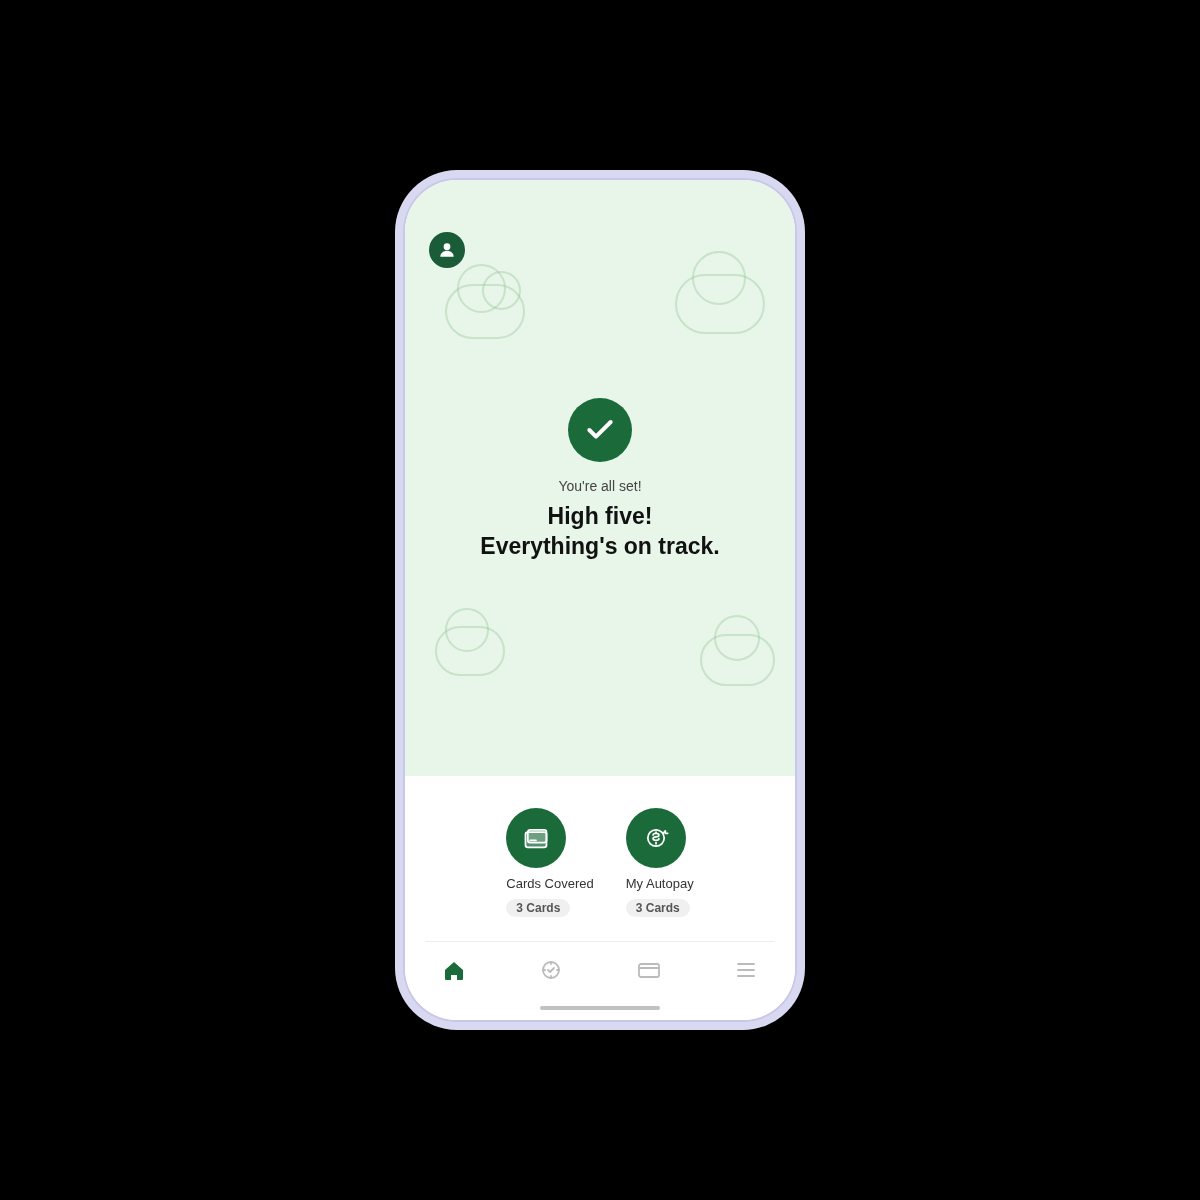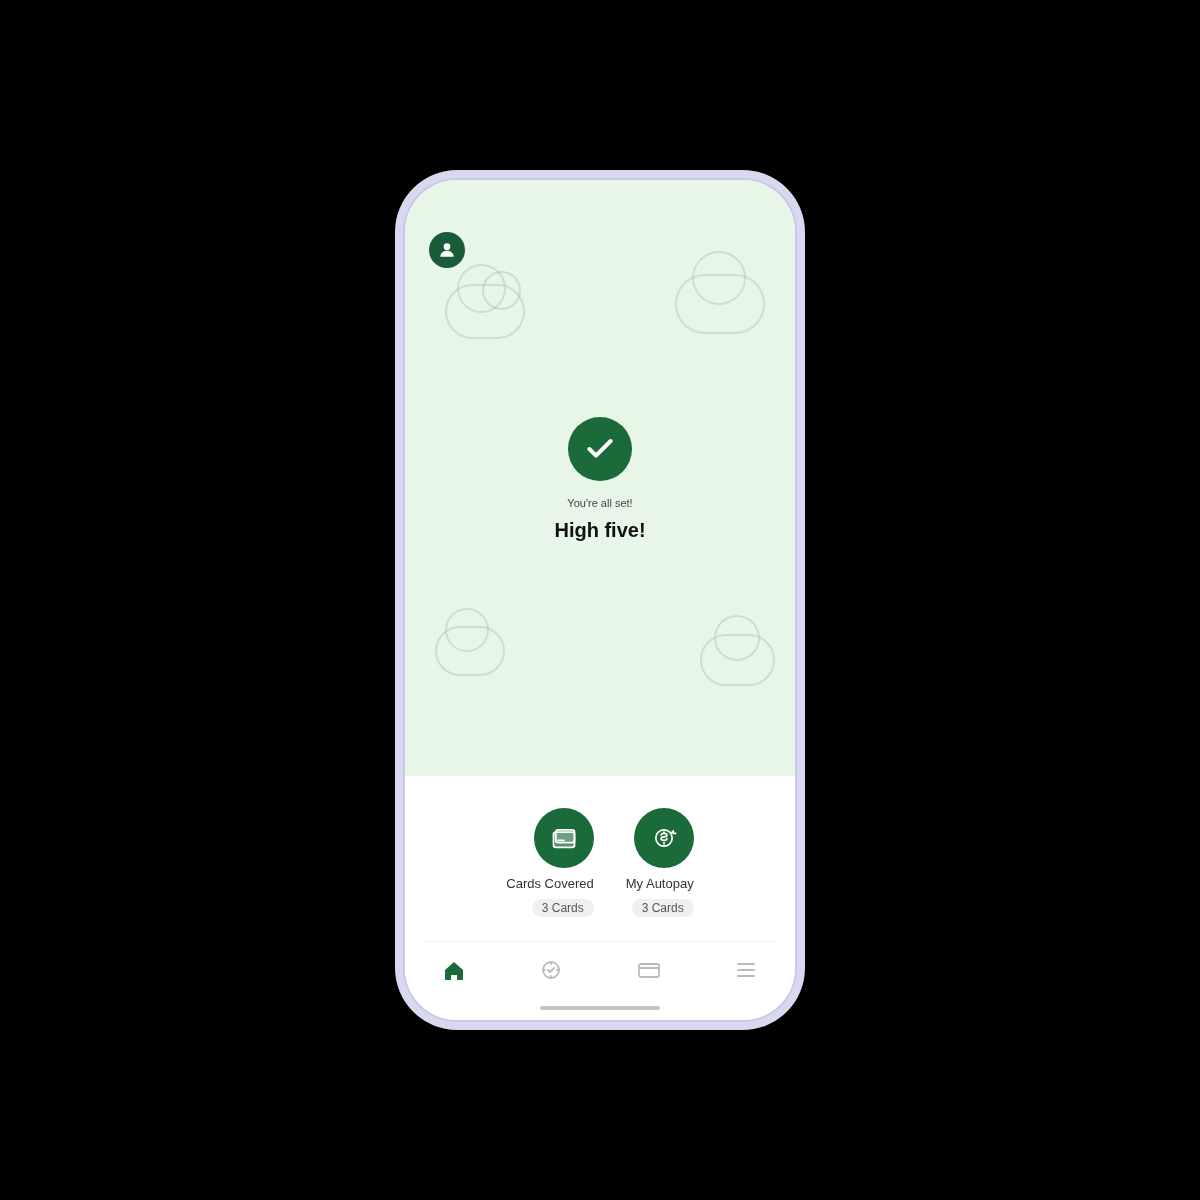--- a/index.html
+++ b/index.html
@@ -161,28 +161,28 @@
       margin-bottom: 16px;
     }
 
     .checkmark-circle svg {
       width: 32px;
       height: 32px;
     }
 
     .subtitle-text {
       color: #444;
-      font-size: 11px;
+      font-size: 14px;
       margin-bottom: 8px;
       font-weight: 400;
     }
 
     .main-title {
       color: #111;
-      font-size: 20px;
+      font-size: 23px;
       font-weight: 800;
       text-align: center;
       line-height: 1.3;
     }
 
     
     .bottom-card {
       background: #fff;
       border-radius: 28px 28px 0 0;
       padding: 32px 20px 0;
@@ -192,21 +192,21 @@
     .quick-actions {
       display: flex;
       justify-content: center;
       gap: 32px;
       margin-bottom: 24px;
     }
 
     .action-item {
       display: flex;
       flex-direction: column;
-      align-items: flex-end;
+      align-items: flex-start;
       gap: 8px;
       cursor: pointer;
     }
 
     .action-icon-circle {
       width: 60px;
       height: 60px;
       border-radius: 50%;
       display: flex;
       align-items: center;
@@ -228,21 +228,21 @@
       font-weight: 500;
       text-align: center;
     }
 
     .action-badge {
       background: #f0f0f0;
       border-radius: 12px;
       padding: 2px 10px;
       font-size: 12px;
       color: #555;
-      font-weight: 400;
+      font-weight: 700;
     }
 
     .divider-line {
       height: 1px;
       background: #eee;
       margin: 0 0 0 0;
     }
 
     
     .bottom-nav {
@@ -313,20 +313,21 @@
 
     <div class="checkmark-circle">
       <svg viewBox="0 0 24 24" fill="none" stroke="white" stroke-width="3" stroke-linecap="round" stroke-linejoin="round">
         <polyline points="20 6 9 17 4 12"></polyline>
       </svg>
     </div>
 
     <p class="subtitle-text">You're all set!</p>
     <p class="main-title">
       <span>High five!</span><br>
+      <span>Everything's on track.</span>
     </p>
   </div>
 
   <div class="bottom-card">
     <div class="quick-actions">
 
       <div class="action-item">
         <div class="action-icon-circle action-icon-green">
           <svg viewBox="0 0 24 24" width="28" height="28" fill="none">
             <rect x="3" y="7" width="18" height="13" rx="2" fill="rgba(255,255,255,0.25)" stroke="white" stroke-width="1.5"></rect>

